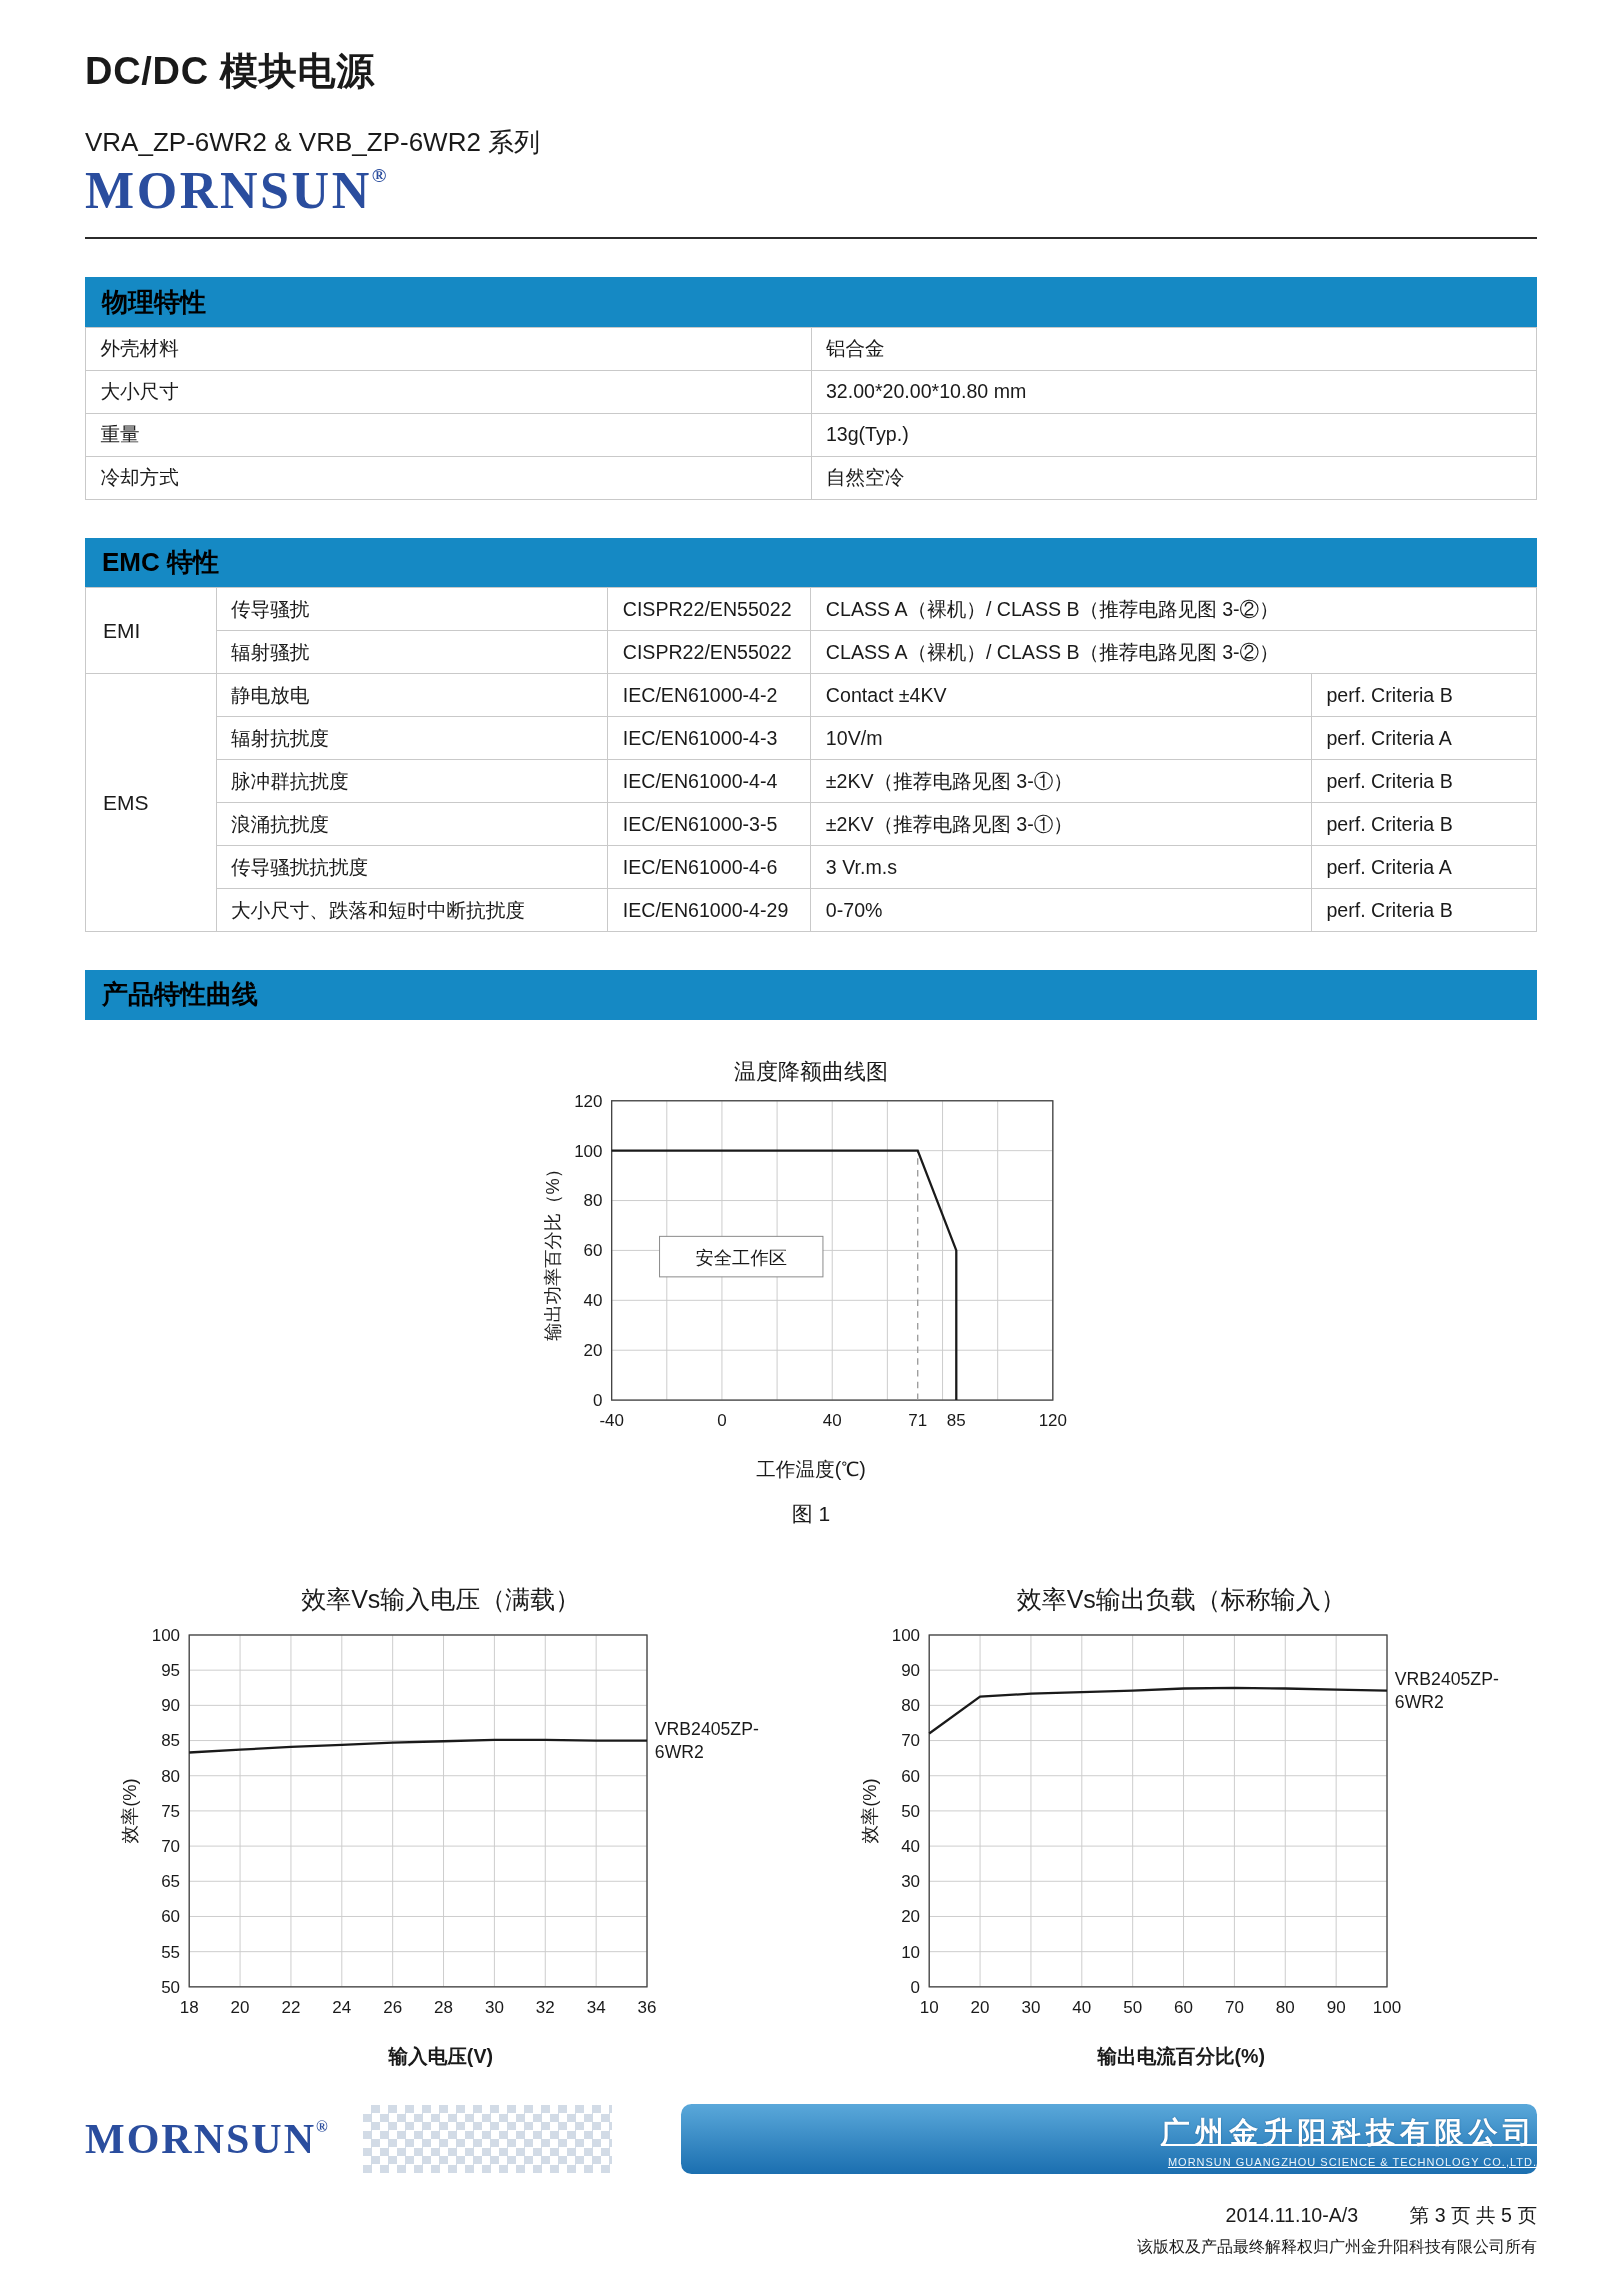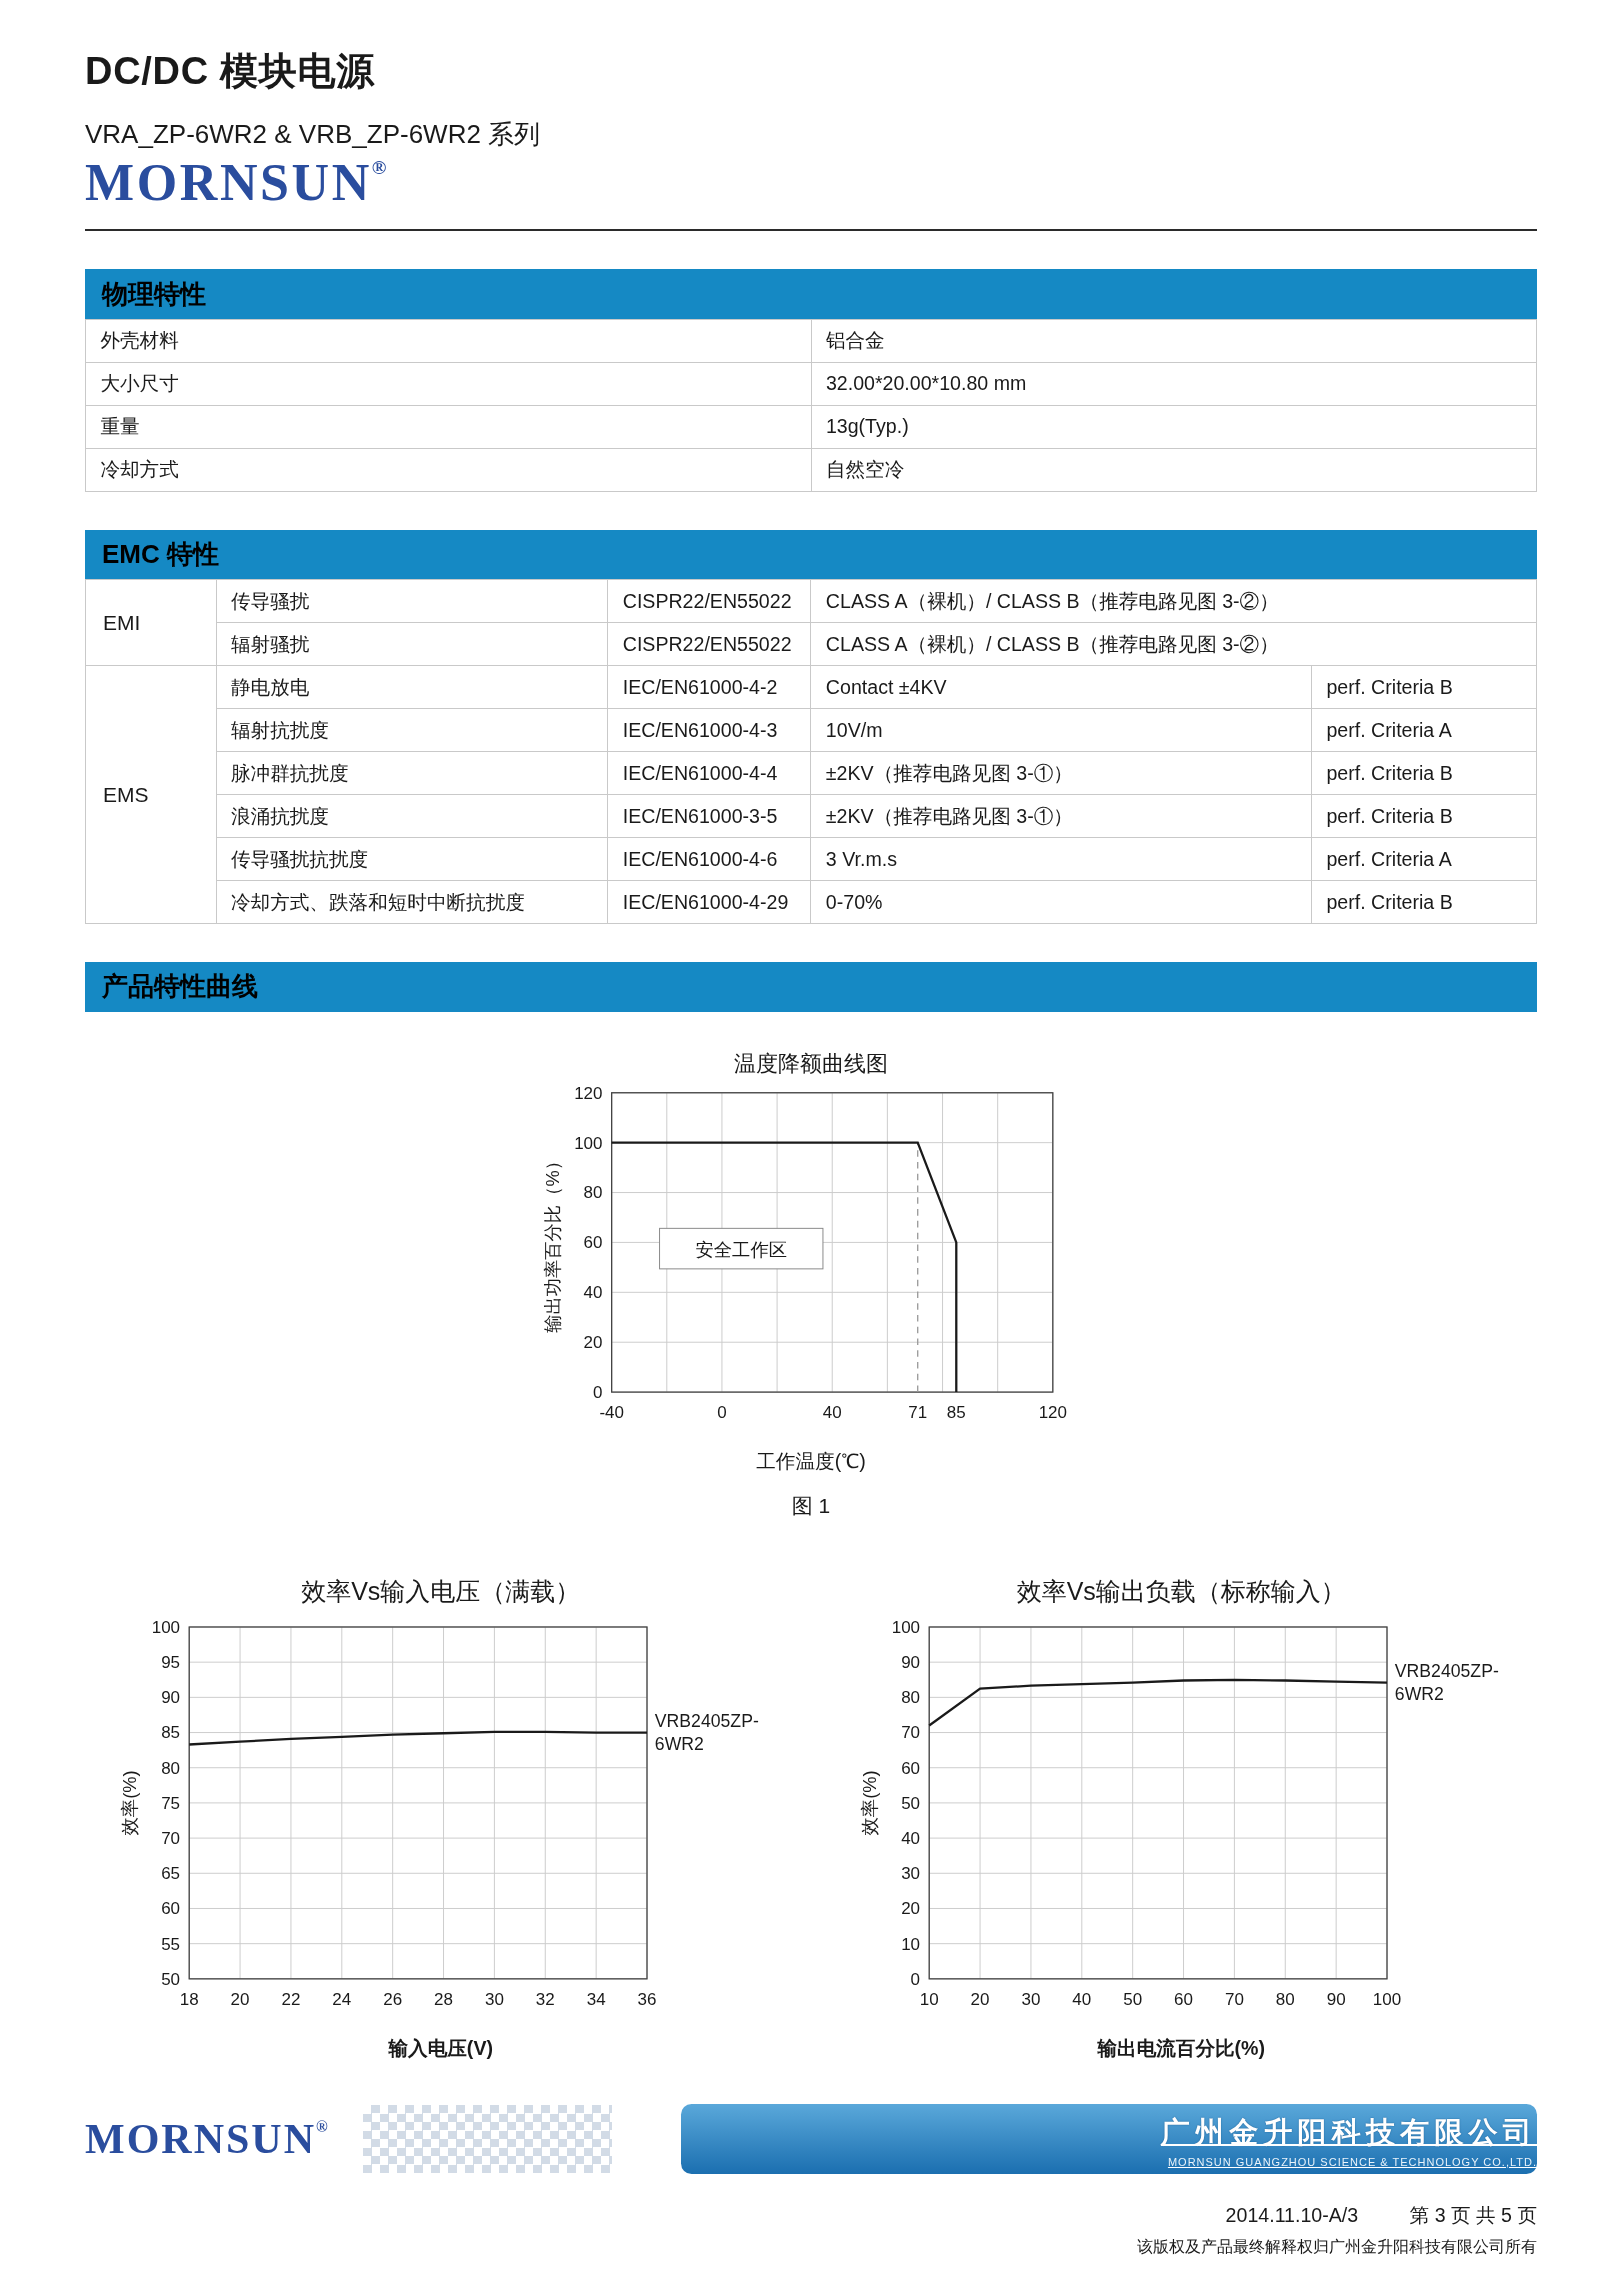--- a/index.html
+++ b/index.html
@@ -4,21 +4,21 @@
 <style>
   * { margin:0; padding:0; box-sizing:border-box; }
   html,body { background:#ffffff; }
   body { font-family:"Liberation Sans", sans-serif; color:#1a1a1a; }
   .page { width:1622px; height:2295px; position:relative; background:#fff; overflow:hidden; }
   .content { padding:46px 85px 0 85px; }
 
   
   .hdr { display:flex; justify-content:space-between; align-items:flex-start;flex-direction:column; }
   .hdr-title { font-size:38px; font-weight:bold; letter-spacing:0.7px; }
-  .hdr-sub { font-size:26px; margin-top:20px; }
+  .hdr-sub { font-size:26px; margin-top:28px; }
   .logo { font-family:"Liberation Serif", serif; font-weight:bold; font-size:52px; color:#2a4d9e; letter-spacing:2.6px; line-height:1; margin-top:5.2px; }
   .logo sup { font-size:19.6px; vertical-align:26px; }
   .hdr-rule { height:2.6px; background:#2b2b2b; margin-top:19.6px; }
 
   
   .secbar { background:#1589c4; color:#000000; font-size:26px; font-weight:bold; padding:7.2px 17px; margin-top:38px; }
 
   
   table { width:100%; border-collapse:collapse; table-layout:fixed; }
   td { border:1.3px solid #c9c9c9; font-size:19.6px; padding:6.5px 14.4px; height:43px; vertical-align:middle; overflow:hidden; }
@@ -139,21 +139,21 @@
         <td>±2KV（推荐电路见图 3-①）</td>
         <td>perf. Criteria B</td>
       </tr>
       <tr>
         <td>传导骚扰抗扰度</td>
         <td>IEC/EN61000-4-6</td>
         <td>3 Vr.m.s</td>
         <td>perf. Criteria A</td>
       </tr>
       <tr>
-        <td>冷却方式、跌落和短时中断抗扰度</td>
+        <td>大小尺寸、跌落和短时中断抗扰度</td>
         <td>IEC/EN61000-4-29</td>
         <td>0-70%</td>
         <td>perf. Criteria B</td>
       </tr>
     </tbody>
       </table>
 
     <div class="secbar">产品特性曲线</div>
 
     <div class="chart1-wrap">

